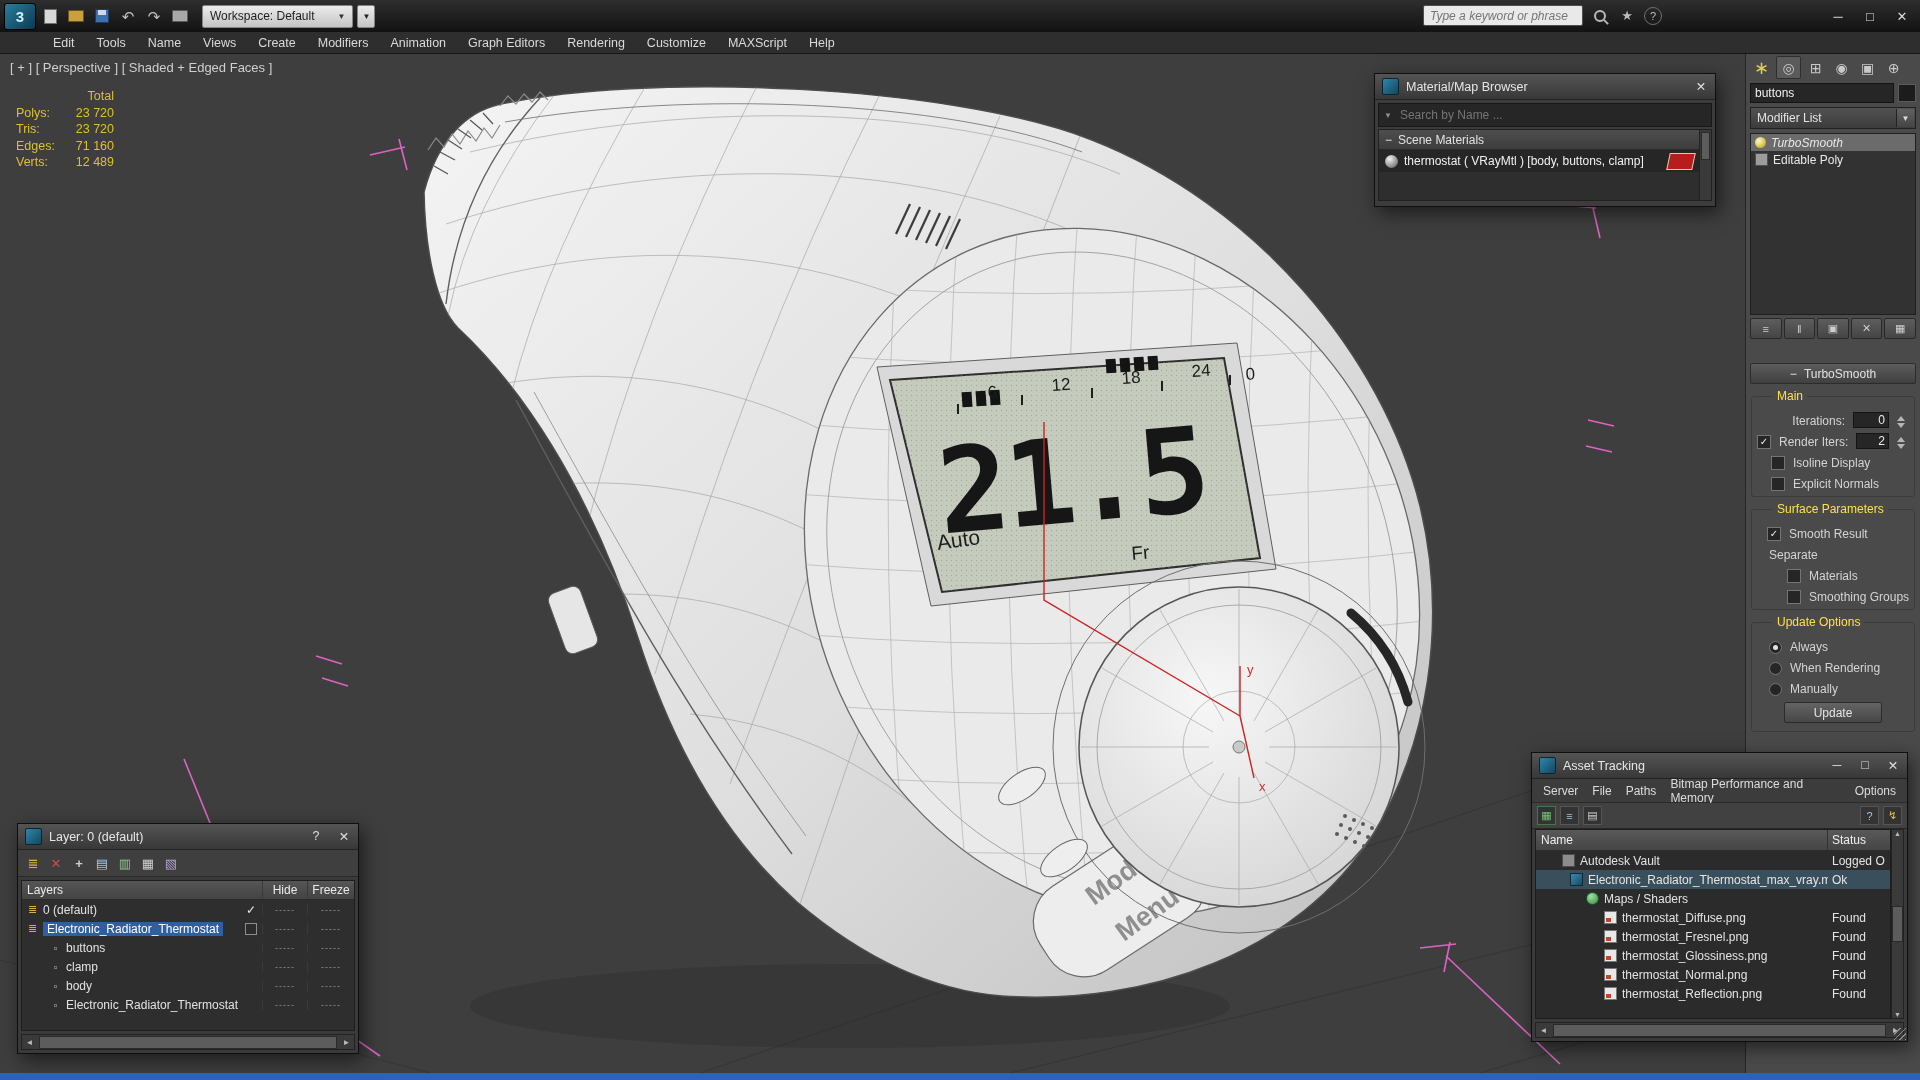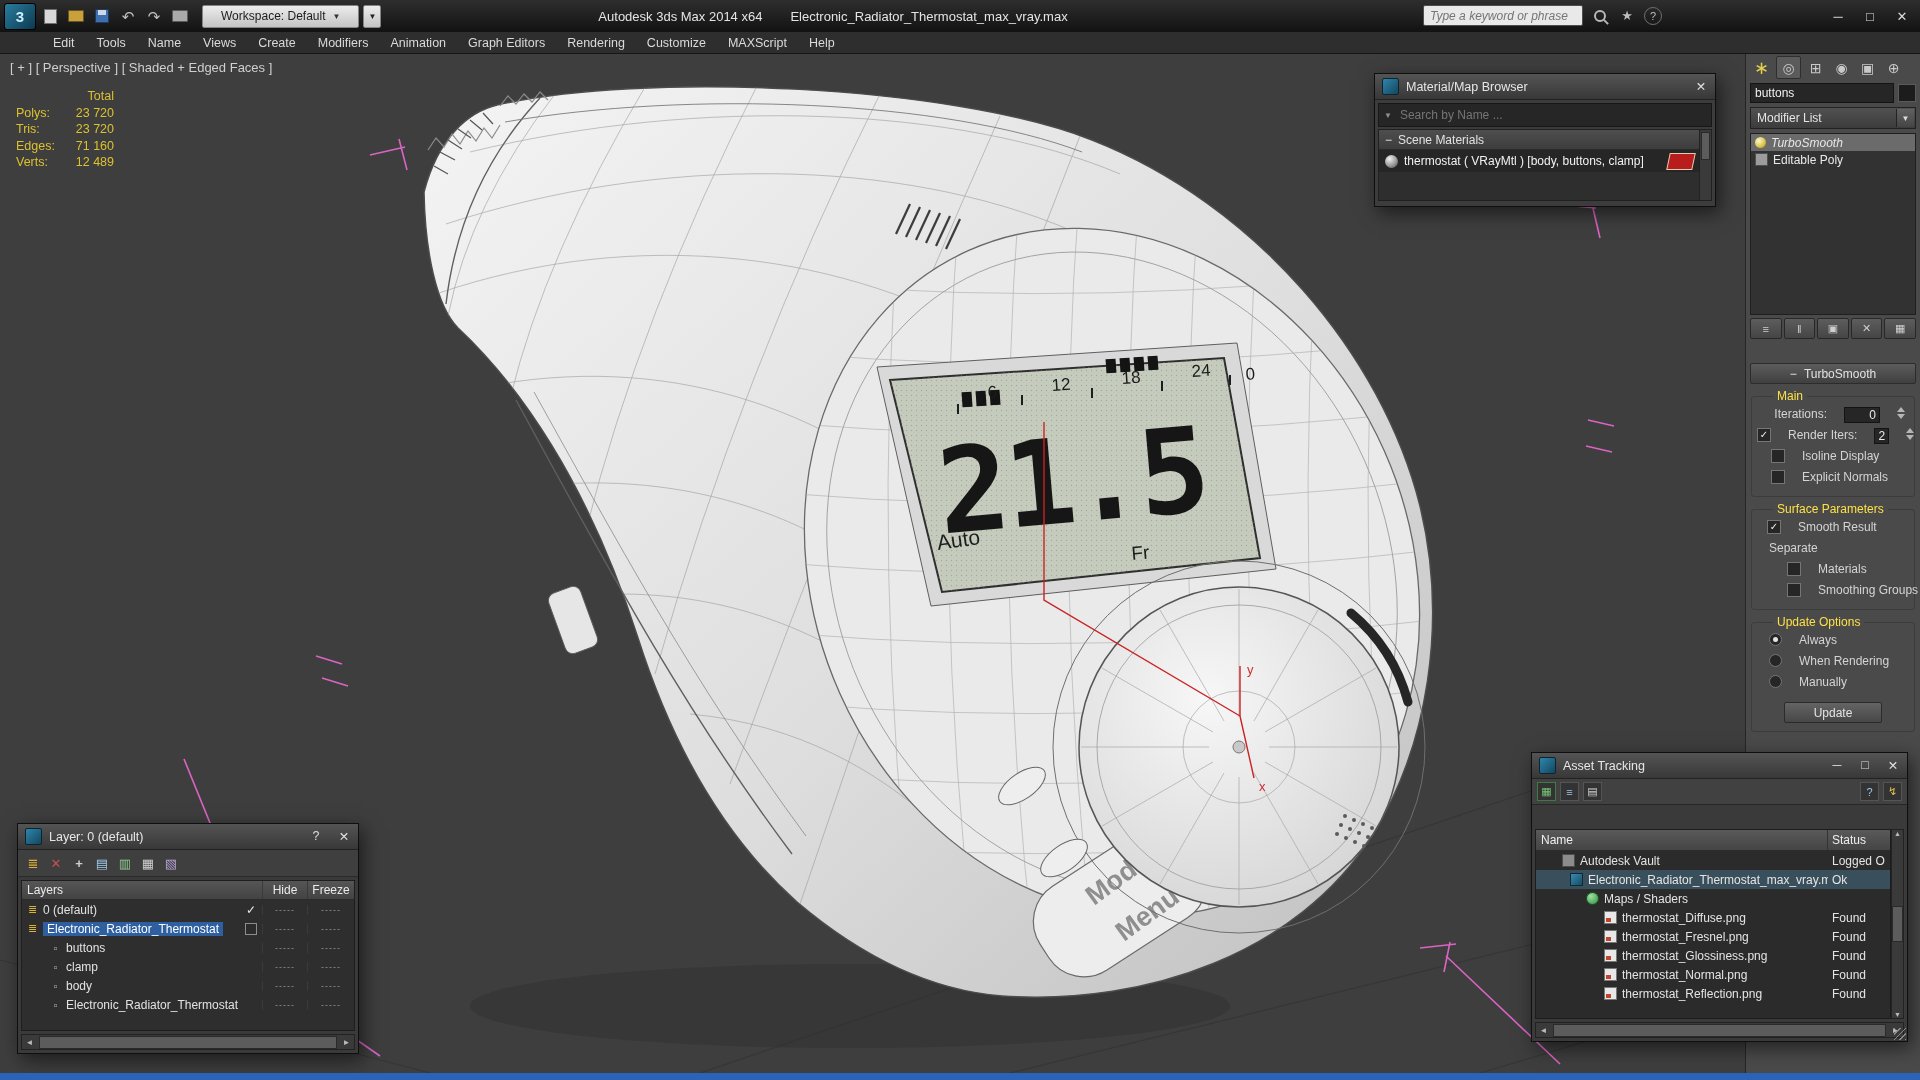--- a/index.html
+++ b/index.html
@@ -11,21 +11,21 @@
   .logo{width:30px;height:25px;background:linear-gradient(135deg,#2a7c9e,#0c3a50);border:1px solid #000;border-radius:3px;
         display:flex;align-items:center;justify-content:center;color:#cdeefb;font-weight:bold;font-size:15px;flex:none}
   .qbtn{width:24px;height:22px;display:flex;align-items:center;justify-content:center;border-radius:2px;color:#c9c9c9;font-size:15px;flex:none}
   .ic-page{width:11px;height:13px;background:#d8d8d8;border:1px solid #6f6f6f;display:block}
   .ic-folder{width:14px;height:10px;background:#c8a03c;border:1px solid #6b5420;border-radius:1px;position:relative;display:block}
   .ic-folder.gray{background:#a9a9a9;border-color:#5b5b5b}
   .ic-save{width:12px;height:12px;background:#3e6fae;border:1px solid #1d3a61;position:relative;display:block}
   .ic-save::before{content:"";position:absolute;left:2px;top:0;width:8px;height:5px;background:#cfd8e8}
   .garrow{font-size:15px;line-height:15px;color:#c2c2c2}
   .workspace{margin-left:8px;height:21px;display:flex;align-items:center;background:linear-gradient(#ececec,#c4c4c4);
-             border:1px solid #848484;border-radius:2px;color:#1d1d1d;padding:0 18px;gap:7px;flex:none}
+             border:1px solid #848484;border-radius:2px;color:#1d1d1d;padding:0 7px;gap:23px;flex:none}
   .workspace .wedge{font-size:8px;color:#333}
   .wsdrop{width:16px;height:21px;background:linear-gradient(#ececec,#c4c4c4);border:1px solid #848484;border-radius:2px;
           color:#222;font-size:8px;display:flex;align-items:center;justify-content:center;margin-left:2px;flex:none}
   #title-center{position:absolute;left:833px;top:0;height:32px;transform:translateX(-50%);display:flex;align-items:center;gap:28px;
                 color:#e4e4e4;font-size:13px;white-space:nowrap}
   #infocenter{position:absolute;left:1423px;top:5px;display:flex;align-items:center;gap:7px}
   .search-field{width:146px;height:19px;background:#e9e9e9;border:1px solid #4e4e4e;border-radius:2px;
                 padding:0 6px;color:#555;font-style:italic;font-size:12px;font-family:"Liberation Sans",sans-serif}
   .tbico{width:20px;height:20px;display:flex;align-items:center;justify-content:center;color:#bcbcbc;font-size:13px}
   .mag{width:8px;height:8px;border:2px solid #b8b8b8;border-radius:50%;position:relative;display:block}
@@ -63,21 +63,21 @@
   .stackrow .ital{font-style:italic}
   .bulb{width:11px;height:11px;border-radius:50%;background:radial-gradient(circle at 35% 35%,#fff8c8,#d9c24a 60%,#8a7a20);flex:none}
   .sub{width:11px;height:11px;background:#9c9c9c;border:1px solid #4f4f4f;flex:none}
   #stackbtns{display:flex;gap:2px;margin:3px 4px}
   .sb{width:30px;height:19px;background:linear-gradient(#5d5d5d,#454545);border:1px solid #282828;border-radius:2px;
       display:flex;align-items:center;justify-content:center;color:#cfcfcf;font-size:11px}
   .rollout-h{height:19px;margin:24px 4px 0;background:linear-gradient(#5c5c5c,#404040);border:1px solid #2c2c2c;border-radius:2px;
              display:flex;align-items:center;justify-content:center;gap:7px;color:#e2e2e2}
   .group{position:relative;margin:12px 5px 6px;border:1px solid #3c3c3c;border-radius:3px;padding:10px 5px 5px}
   .group>.glabel{position:absolute;top:-8px;left:21px;background:#4a4a4a;padding:0 4px;color:#fde047}
-  .prow{display:flex;align-items:flex-start;gap:17px;height:21px;color:#d4d4d4;padding-right:4px}
+  .prow{display:flex;align-items:flex-end;gap:8px;height:21px;color:#d4d4d4;padding-right:4px}
   .plabel{white-space:nowrap}
   .cb{width:12px;height:12px;background:#262626;border:1px solid #757575;display:inline-flex;align-items:center;justify-content:center;flex:none}
   .cb .ck{font-style:normal;font-size:10px;line-height:10px;color:#efefef}
   .radio{width:11px;height:11px;border-radius:50%;background:#262626;border:1px solid #757575;display:inline-flex;
          align-items:center;justify-content:center;flex:none}
   .radio.on::after{content:"";width:5px;height:5px;border-radius:50%;background:#e2e2e2}
   .spinfield{width:36px;height:16px;background:#262626;border:1px solid #141414;color:#eaeaea;display:flex;align-items:center;
              justify-content:flex-end;padding:0 3px;box-sizing:border-box}
   .spinner{display:inline-flex;flex-direction:column;gap:2px}
   .spinner i{width:0;height:0;border-left:4px solid transparent;border-right:4px solid transparent;display:block}
@@ -185,24 +185,20 @@
   <div class="qbtn">
       <span class="ic-folder gray"></span>
     </div>
   <div class="workspace">
     <span>Workspace: Default</span>
     <span class="wedge">▼</span>
   </div>
   <div class="wsdrop">
       <span>▼</span>
     </div>
-  <div id="title-center">
-    <span>Autodesk 3ds Max  2014 x64</span>
-    <span>Electronic_Radiator_Thermostat_max_vray.max</span>
-  </div>
   <div id="infocenter">
     <input class="search-field" placeholder="Type a keyword or phrase" style="">
     <div class="tbico">
         <span class="mag"></span>
       </div>
     <div class="tbico">
         <span>★</span>
       </div>
     <div class="tbico helpring">
         <span>?</span>
@@ -607,20 +603,27 @@
 <div class="float" id="assettrack">
   <div class="wtitle">
     <span class="wicon"></span>
     <span>Asset Tracking</span>
     <span class="wctrl">
       <span>─</span>
       <span>□</span>
       <span>✕</span>
     </span>
   </div>
+  <div id="at-menu">
+    <span>Server</span>
+    <span>File</span>
+    <span>Paths</span>
+    <span>Bitmap Performance and Memory</span>
+    <span>Options</span>
+  </div>
   <div id="at-toolbar">
     <div class="atico green">
         <span>▦</span>
       </div>
     <div class="atico blue">
         <span>≡</span>
       </div>
     <div class="atico">
         <span>▤</span>
       </div>

